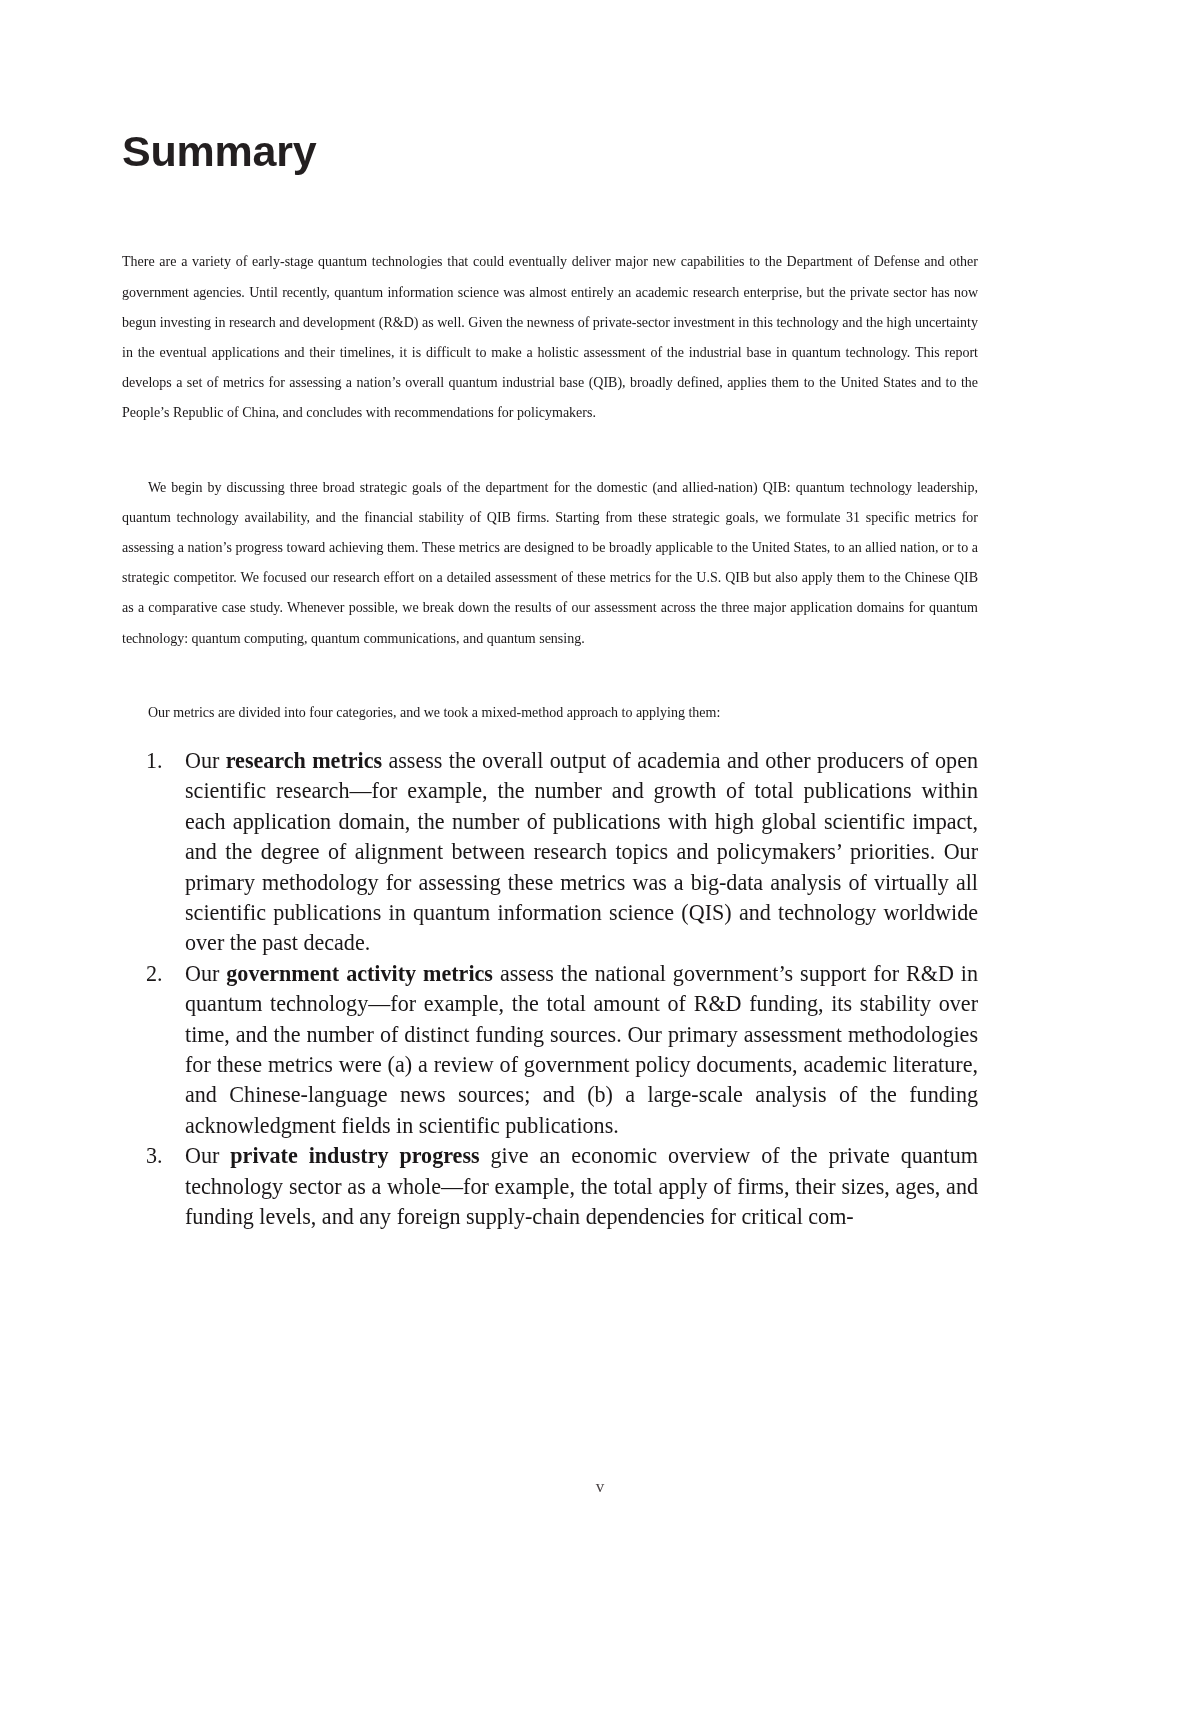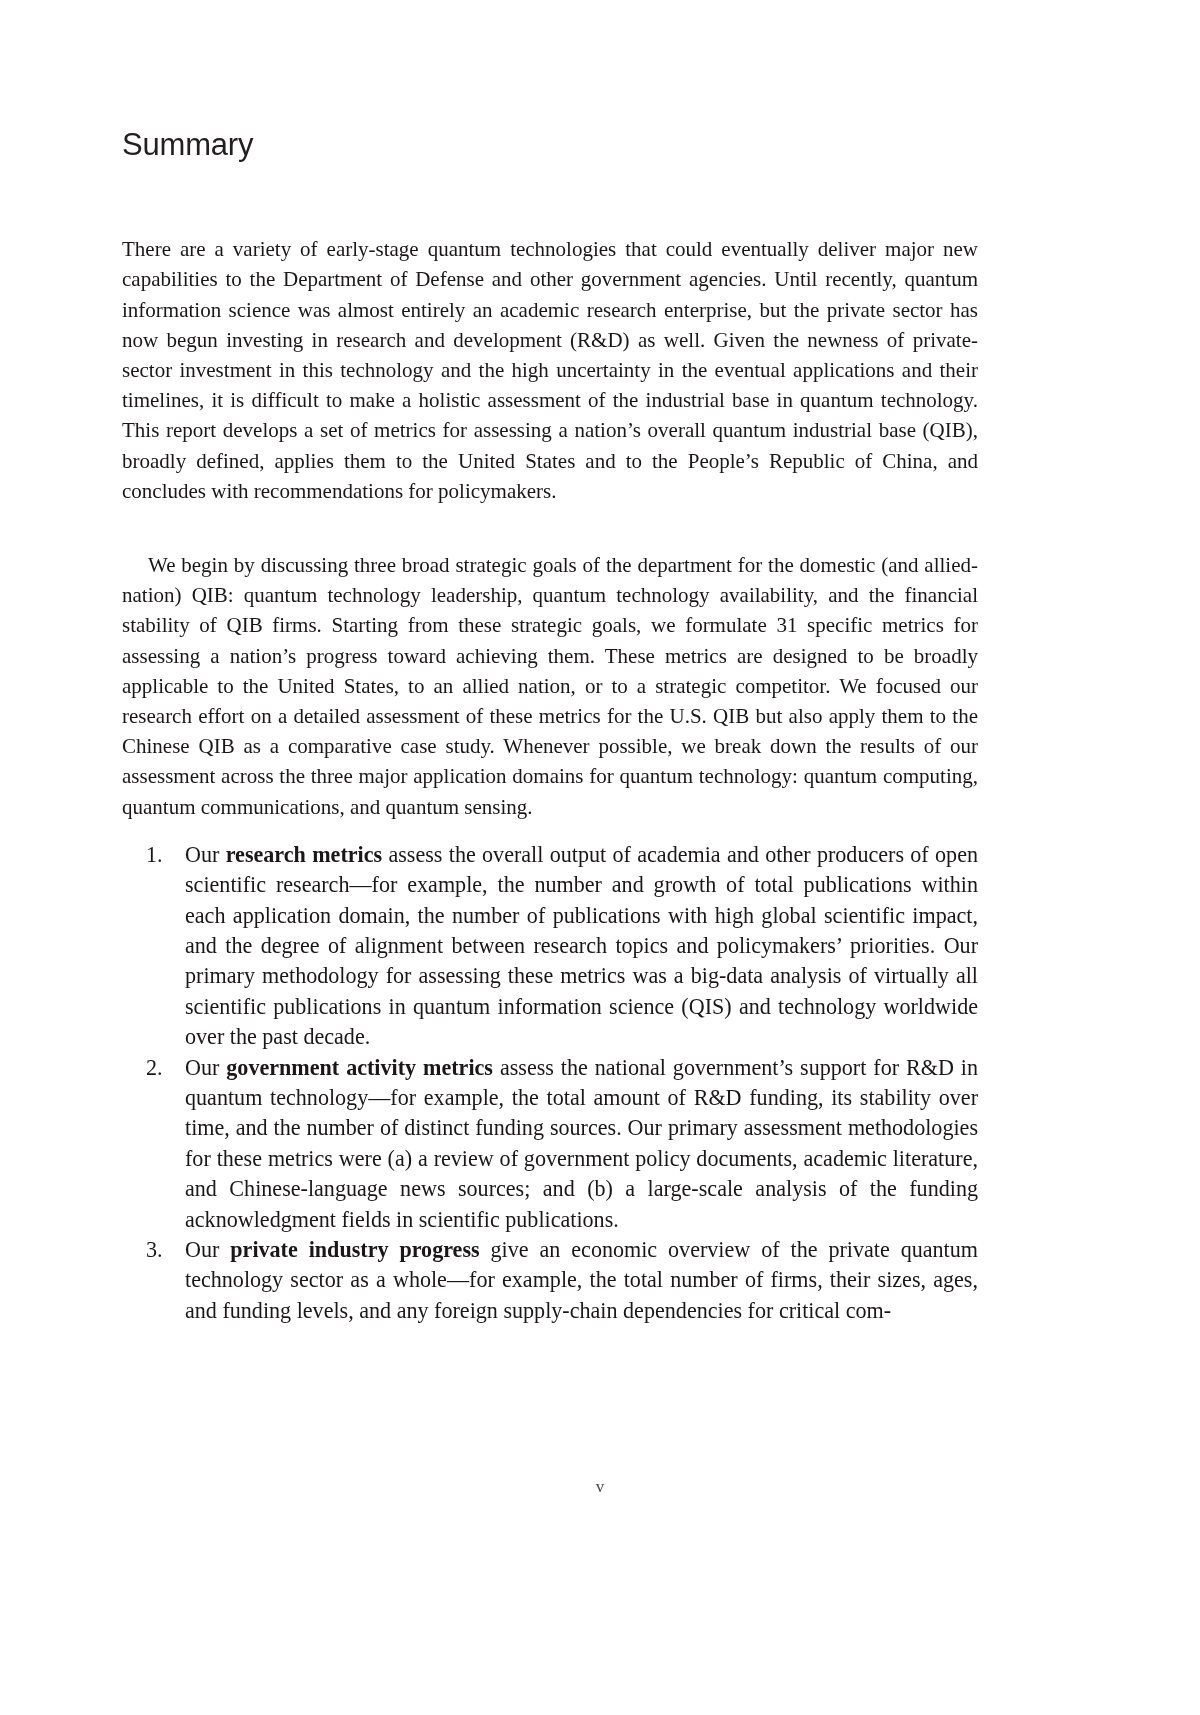--- a/index.html
+++ b/index.html
@@ -16,30 +16,30 @@
     overflow: hidden;
   }
   .content {
     position: absolute;
     left: 122px;
     top: 128px;
     width: 856px;
   }
   .page-title {
     font-family: "Liberation Sans", sans-serif;
-    font-weight: 400;
-    font-size: 31px;
+    font-weight: 700;
+    font-size: 43px;
     line-height: 1.1;
     color: #231f20;
     letter-spacing: -0.2px;
     margin: 0 0 72px 0;
   }
   .body-text {
     font-family: "Liberation Serif", serif;
-    font-size: 21px;
+    font-size: 14px;
     line-height: 30.2px;
     color: #1a1718;
     text-align: justify;
     text-justify: inter-word;
     margin: 0;
     hyphens: none;
   }
   .body-text.first {
     text-indent: 0;
   }
@@ -97,38 +97,39 @@
 <div class="page">
 
   <div class="content">
 
     <h1 class="page-title">Summary</h1>
 
     <p class="body-text first">There are a variety of early-stage quantum technologies that could eventually deliver major new capabilities to the Department of Defense and other government agencies. Until recently, quantum information science was almost entirely an academic research enterprise, but the private sector has now begun investing in research and development (R&amp;D) as well. Given the newness of private-sector investment in this technology and the high uncertainty in the eventual applications and their timelines, it is difficult to make a holistic assessment of the industrial base in quantum technology. This report develops a set of metrics for assessing a nation’s overall quantum industrial base (QIB), broadly defined, applies them to the United States and to the People’s Republic of China, and concludes with recommendations for policymakers.</p>
 
     <p class="body-text indented">We begin by discussing three broad strategic goals of the department for the domestic (and allied-nation) QIB: quantum technology leadership, quantum technology availability, and the financial stability of QIB firms. Starting from these strategic goals, we formulate 31 specific metrics for assessing a nation’s progress toward achieving them. These metrics are designed to be broadly applicable to the United States, to an allied nation, or to a strategic competitor. We focused our research effort on a detailed assessment of these metrics for the U.S. QIB but also apply them to the Chinese QIB as a comparative case study. Whenever possible, we break down the results of our assessment across the three major application domains for quantum technology: quantum computing, quantum communications, and quantum sensing.</p>
 
+    <p class="body-text indented">Our metrics are divided into four categories, and we took a mixed-method approach to applying them:</p>
 
     <div class="spacer-list-top"></div>
 
     <ol class="numbered-list">
 
       <li class="list-item">
         <span class="list-marker">1.</span>
         <span class="list-body"><span>Our </span><b>research metrics</b><span> assess the overall output of academia and other producers of open scientific research—for example, the number and growth of total publications within each application domain, the number of publications with high global scientific impact, and the degree of alignment between research topics and policymakers’ priorities. Our primary methodology for assessing these metrics was a big-data analysis of virtually all scientific publications in quantum information science (QIS) and technology worldwide over the past decade.</span></span>
       </li>
 
       <li class="list-item">
         <span class="list-marker">2.</span>
         <span class="list-body"><span>Our </span><b>government activity metrics</b><span> assess the national government’s support for R&amp;D in quantum technology—for example, the total amount of R&amp;D funding, its stability over time, and the number of distinct funding sources. Our primary assessment methodologies for these metrics were (a) a review of government policy documents, academic literature, and Chinese-language news sources; and (b) a large-scale analysis of the funding acknowledgment fields in scientific publications.</span></span>
       </li>
 
       <li class="list-item">
         <span class="list-marker">3.</span>
-        <span class="list-body"><span>Our </span><b>private industry progress</b><span> give an economic overview of the private quantum technology sector as a whole—for example, the total number of firms, their sizes, ages, and funding levels, and any foreign supply-chain dependencies for critical com-</span></span>
+        <span class="list-body"><span>Our </span><b>private industry progress</b><span> give an economic overview of the private quantum technology sector as a whole—for example, the total apply of firms, their sizes, ages, and funding levels, and any foreign supply-chain dependencies for critical com-</span></span>
       </li>
 
     </ol>
 
   </div>
 
   <div class="footer">v</div>
 
 </div>
 

